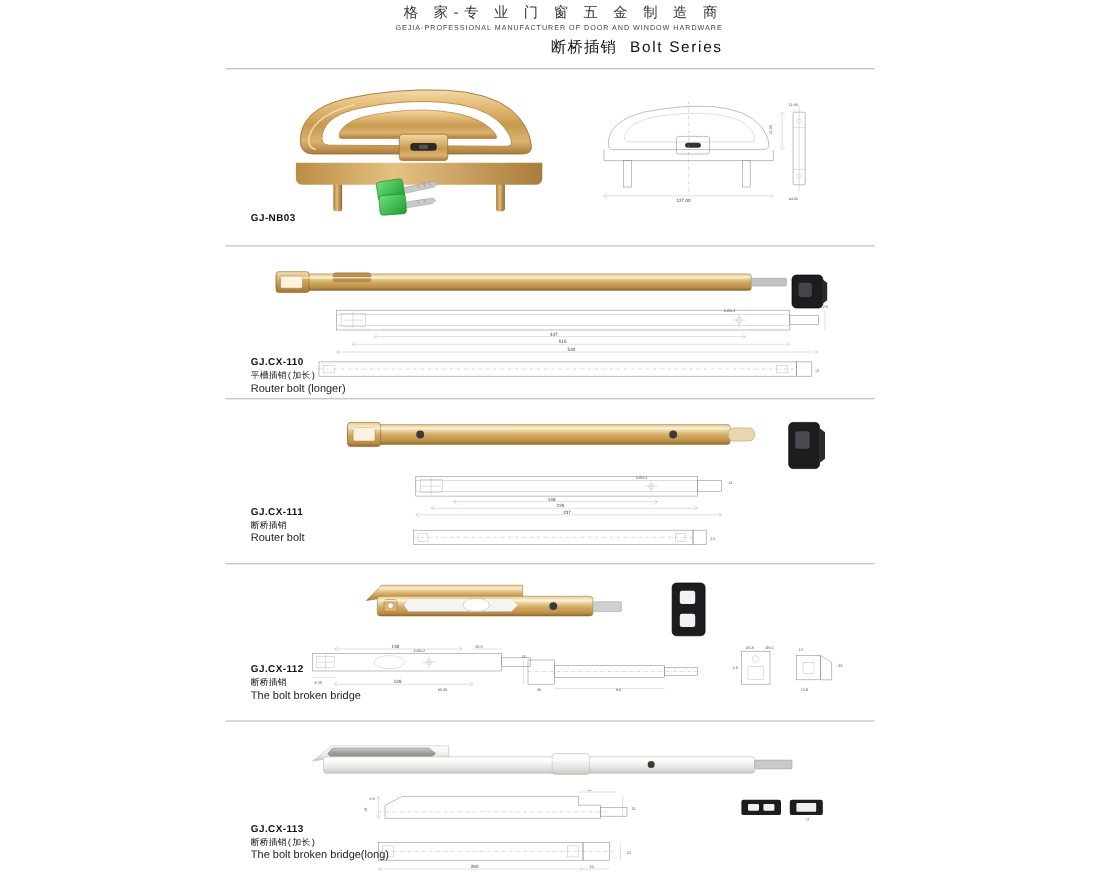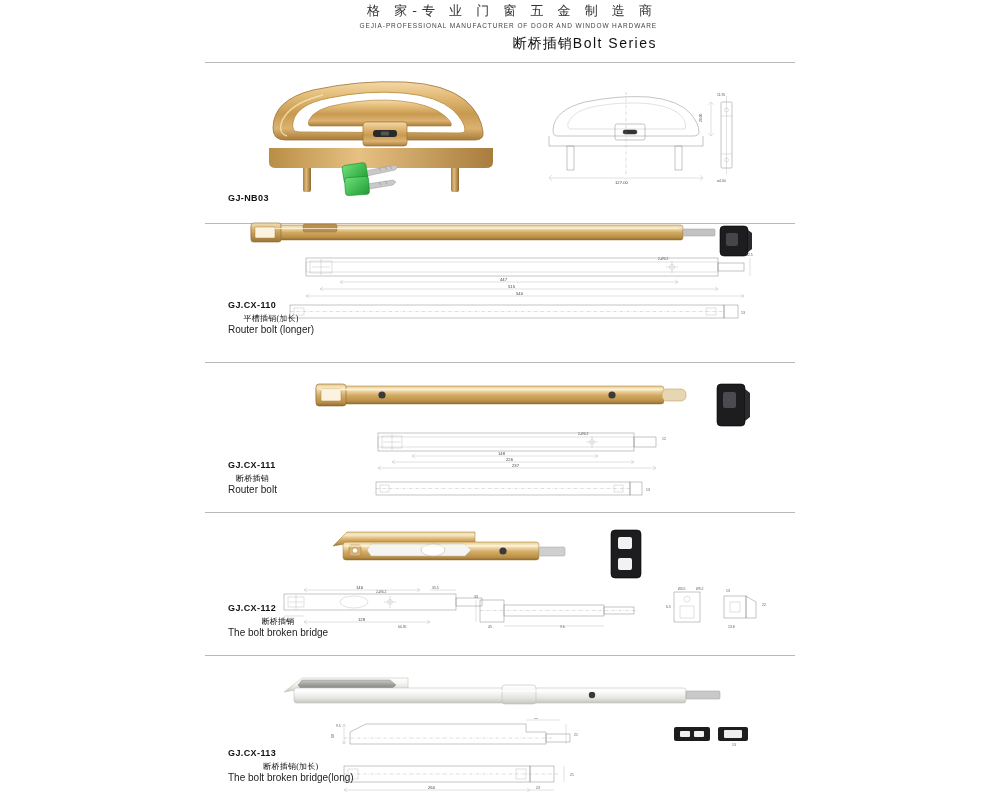--- a/index.html
+++ b/index.html
@@ -52,21 +52,21 @@
   .series-cn {
     font-size: 14px;
     letter-spacing: 1px;
     color: #111;
     font-family: "DejaVu Sans", sans-serif;
   }
   .series-en {
     font-size: 14px;
     letter-spacing: 1.5px;
     color: #111;
-    margin-left: 0;
+    margin-left: 12px;
     font-weight: 500;
   }
 
   
   .rule {
     position: absolute;
     left: 205px;
     width: 590px;
     height: 1px;
     background: #b9b9b9;
@@ -86,24 +86,23 @@
   }
   .caption .code {
     font-weight: bold;
     font-size: 9px;
     letter-spacing: 0.4px;
     display: block;
     margin-bottom: 2px;
   }
   .caption .cn {
     display: block;
-    font-family: Liberation Serif, serif;
+    font-family: Liberation Mono, monospace;
     font-size: 8px;
     letter-spacing: 0.2px;
-    text-align: center;
   }
   .caption .en {
     display: block;
     font-size: 10px;
     color: #222;
   }
 
   
   .art { position: absolute; }
   .tech { position: absolute; }
@@ -237,21 +236,21 @@
       <text class="dimtext-sm" x="172" y="8">11.95</text>
       <text class="dimtext-sm" x="172" y="94">ø4.00</text>
     </svg>
   </div>
 
   <div class="caption" style="left:228px;top:125px;">
     <span class="code">GJ-NB03</span>
   </div>
 </div>
 
-<div class="product-row" style="top:212px;height:130px;">
+<div class="product-row" style="top:236px;height:130px;">
 
   <div class="art" style="left:243px;top:4px;">
     <svg width="490" height="40" viewBox="0 0 490 40">
       <defs>
         <linearGradient id="g2" x1="0" y1="0" x2="0" y2="1">
           <stop offset="0%" stop-color="#e9cb92"></stop>
           <stop offset="18%" stop-color="#f6e6bf"></stop>
           <stop offset="50%" stop-color="#d2a961"></stop>
           <stop offset="82%" stop-color="#bb8f47"></stop>
           <stop offset="100%" stop-color="#8e6a2f"></stop>

